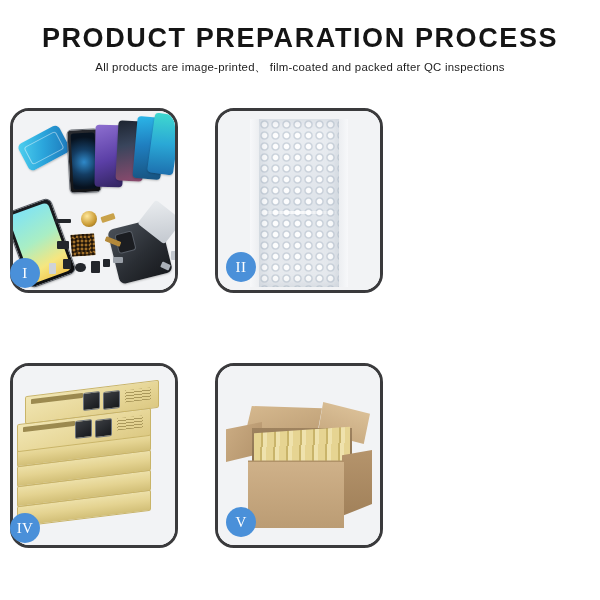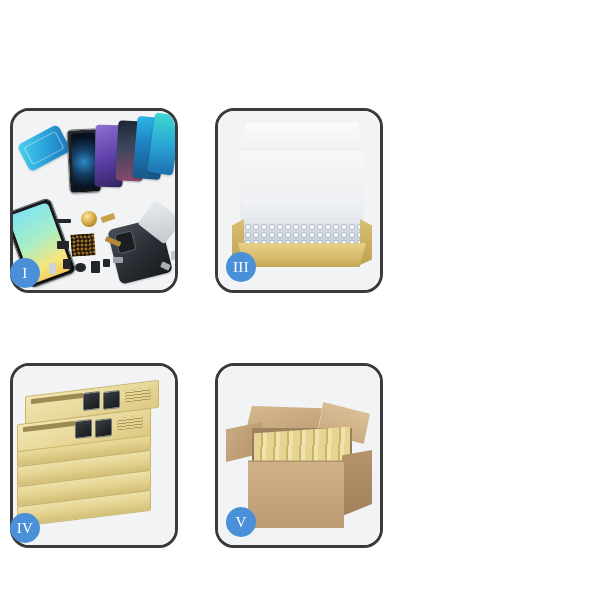--- a/index.html
+++ b/index.html
@@ -207,20 +207,22 @@
   .c6-tape{position:absolute;left:92px;top:20px;width:42px;height:14px;
     background:linear-gradient(120deg,rgba(245,248,250,.92),rgba(215,224,232,.7));
     transform:rotate(-16deg);}
 </style>
 </head>
 <body>
 
 <div class="page">
 
   <div class="header">
+    <div class="title">PRODUCT PREPARATION PROCESS</div>
+    <div class="subtitle">All products are image-printed、 film-coated and packed after QC inspections</div>
   </div>
 
   <div class="grid">
 
     <div class="row">
 
       <div class="panel">
         <div class="scene p1">
           <div class="ph ph-a"></div>
           <div class="ph ph-b"></div>
@@ -242,33 +244,28 @@
           <div class="prt f8"></div>
           <div class="prt f9"></div>
           <div class="prt f10"></div>
           <div class="prt f11"></div>
           <div class="prt f12"></div>
           <div class="tool"></div>
         </div>
         <div class="badge">I</div>
       </div>
 
-
       <div class="panel">
-        <div class="scene p3">
-          <div class="b3-lid"></div>
-          <div class="b3-back"></div>
-          <div class="b3-foam"></div>
-          <div class="b3-bub"></div>
-          <div class="b3-ls"></div>
-          <div class="b3-rs"></div>
-          <div class="b3-front"></div>
+        <div class="scene p2">
+          <div class="pouch"></div>
+          <div class="pouch-seam"></div>
         </div>
-        <div class="badge inset">III</div>
+        <div class="badge inset">II</div>
       </div>
+
     </div>
 
     <div class="row">
 
       <div class="panel">
         <div class="scene p4">
           <div class="stk" style="top:132px">
               <div class="lyr"></div>
             </div>
           <div class="stk" style="top:112px">

